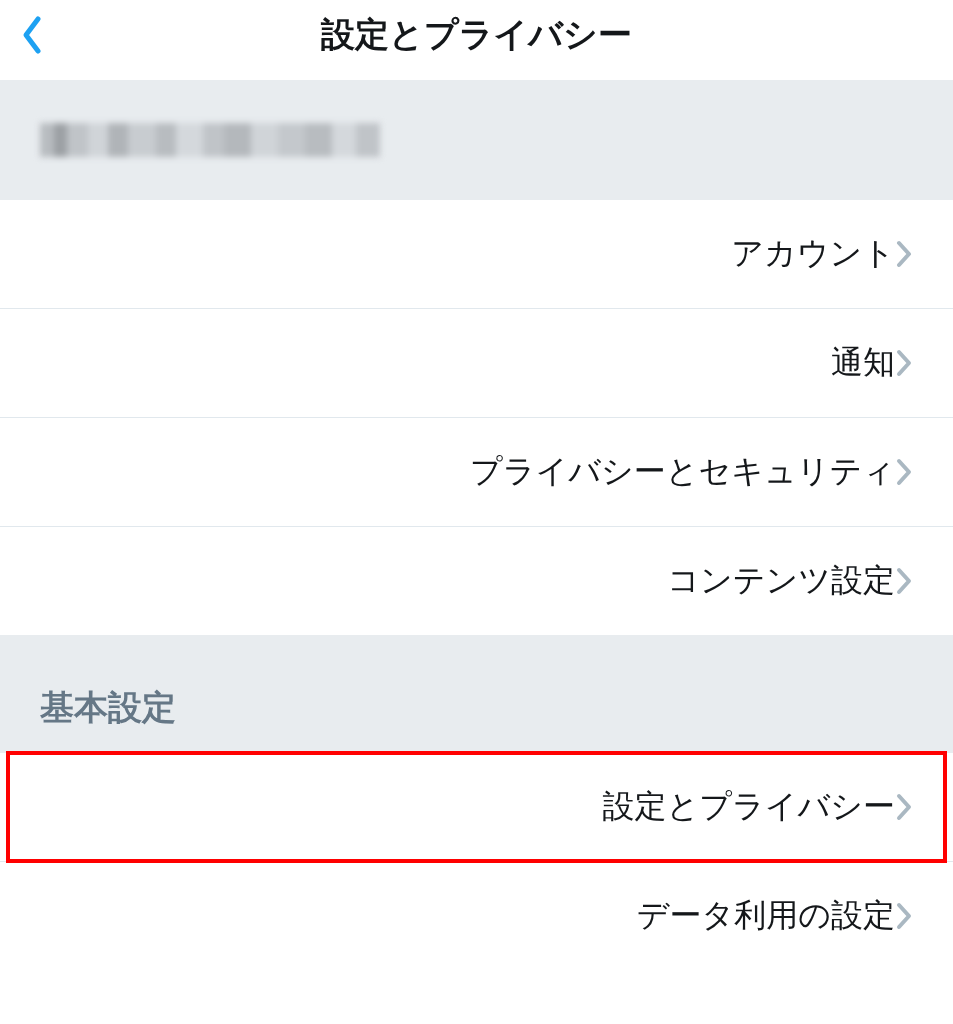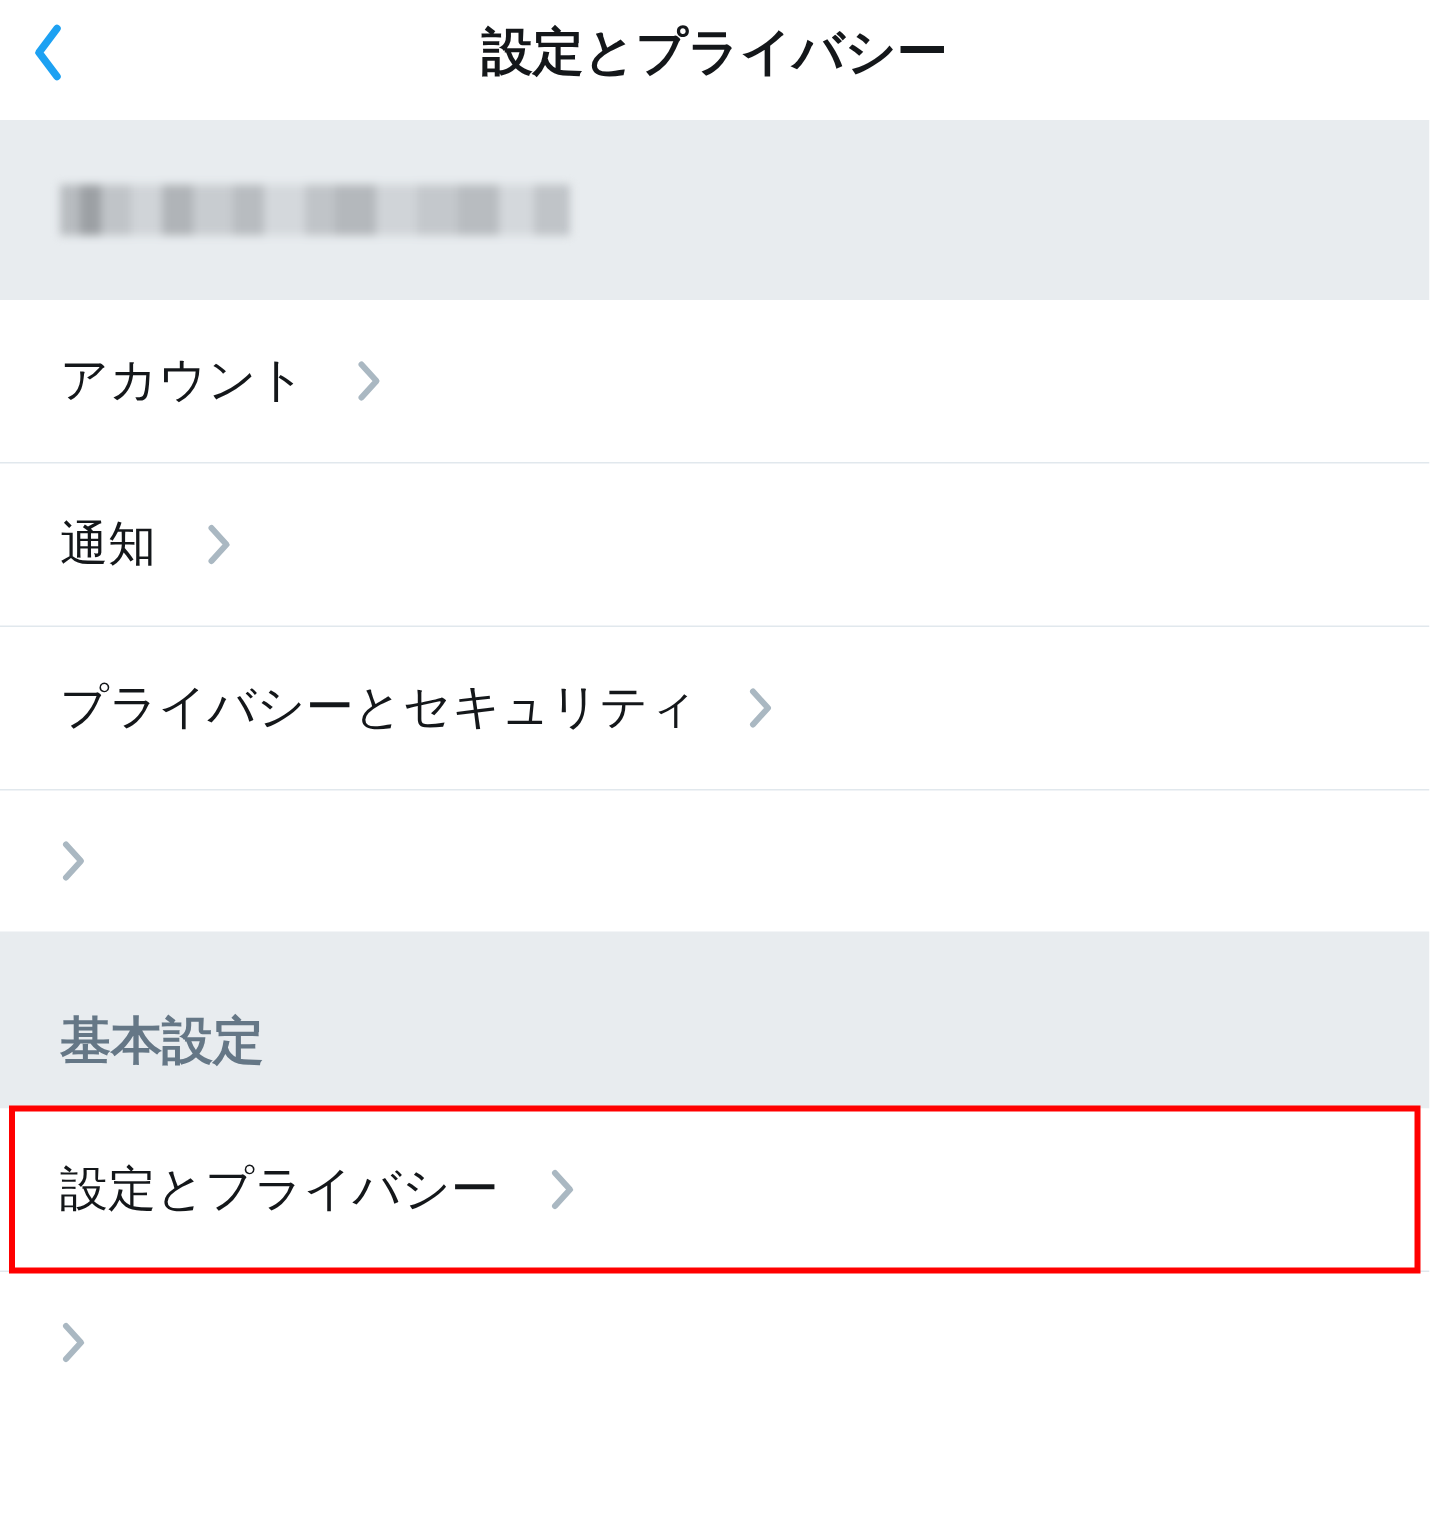--- a/index.html
+++ b/index.html
@@ -69,25 +69,24 @@
         #c0c4c8 93%, #c0c4c8 100%
       );
       filter: blur(3px);
     }
     .settings-list {
       background: #ffffff;
     }
     .settings-item {
       display: flex;
       align-items: center;
-      justify-content: flex-start;
+      justify-content: flex-end;
       padding: 32px 40px;
       border-bottom: 1px solid #e1e8ed;
       cursor: pointer;
-      gap: 33px;
     }
     .settings-item:last-child {
       border-bottom: none;
     }
     .settings-item-label {
       font-size: 32px;
       font-weight: 400;
       color: #14171a;
     }
     .chevron-right {
@@ -163,20 +162,21 @@
   </div>
   <div class="settings-item">
     <span class="settings-item-label">プライバシーとセキュリティ</span>
     <span class="chevron-right">
       <svg viewBox="0 0 18 30" fill="none">
         <path d="M4 4 L14 15 L4 26" stroke="#aab8c2" stroke-width="4" stroke-linecap="round" stroke-linejoin="round"></path>
       </svg>
     </span>
   </div>
   <div class="settings-item">
+    <span class="settings-item-label">コンテンツ設定</span>
     <span class="chevron-right">
       <svg viewBox="0 0 18 30" fill="none">
         <path d="M4 4 L14 15 L4 26" stroke="#aab8c2" stroke-width="4" stroke-linecap="round" stroke-linejoin="round"></path>
       </svg>
     </span>
   </div>
 </div>
 
 <div class="section-header">
   <div class="section-header-label">基本設定</div>
@@ -185,19 +185,20 @@
 <div class="settings-list">
   <div class="settings-item highlighted">
     <span class="settings-item-label">設定とプライバシー</span>
     <span class="chevron-right">
       <svg viewBox="0 0 18 30" fill="none">
         <path d="M4 4 L14 15 L4 26" stroke="#aab8c2" stroke-width="4" stroke-linecap="round" stroke-linejoin="round"></path>
       </svg>
     </span>
   </div>
   <div class="settings-item last-item">
+    <span class="settings-item-label">データ利用の設定</span>
     <span class="chevron-right">
       <svg viewBox="0 0 18 30" fill="none">
         <path d="M4 4 L14 15 L4 26" stroke="#aab8c2" stroke-width="4" stroke-linecap="round" stroke-linejoin="round"></path>
       </svg>
     </span>
   </div>
 </div>
 
 </body></html>

